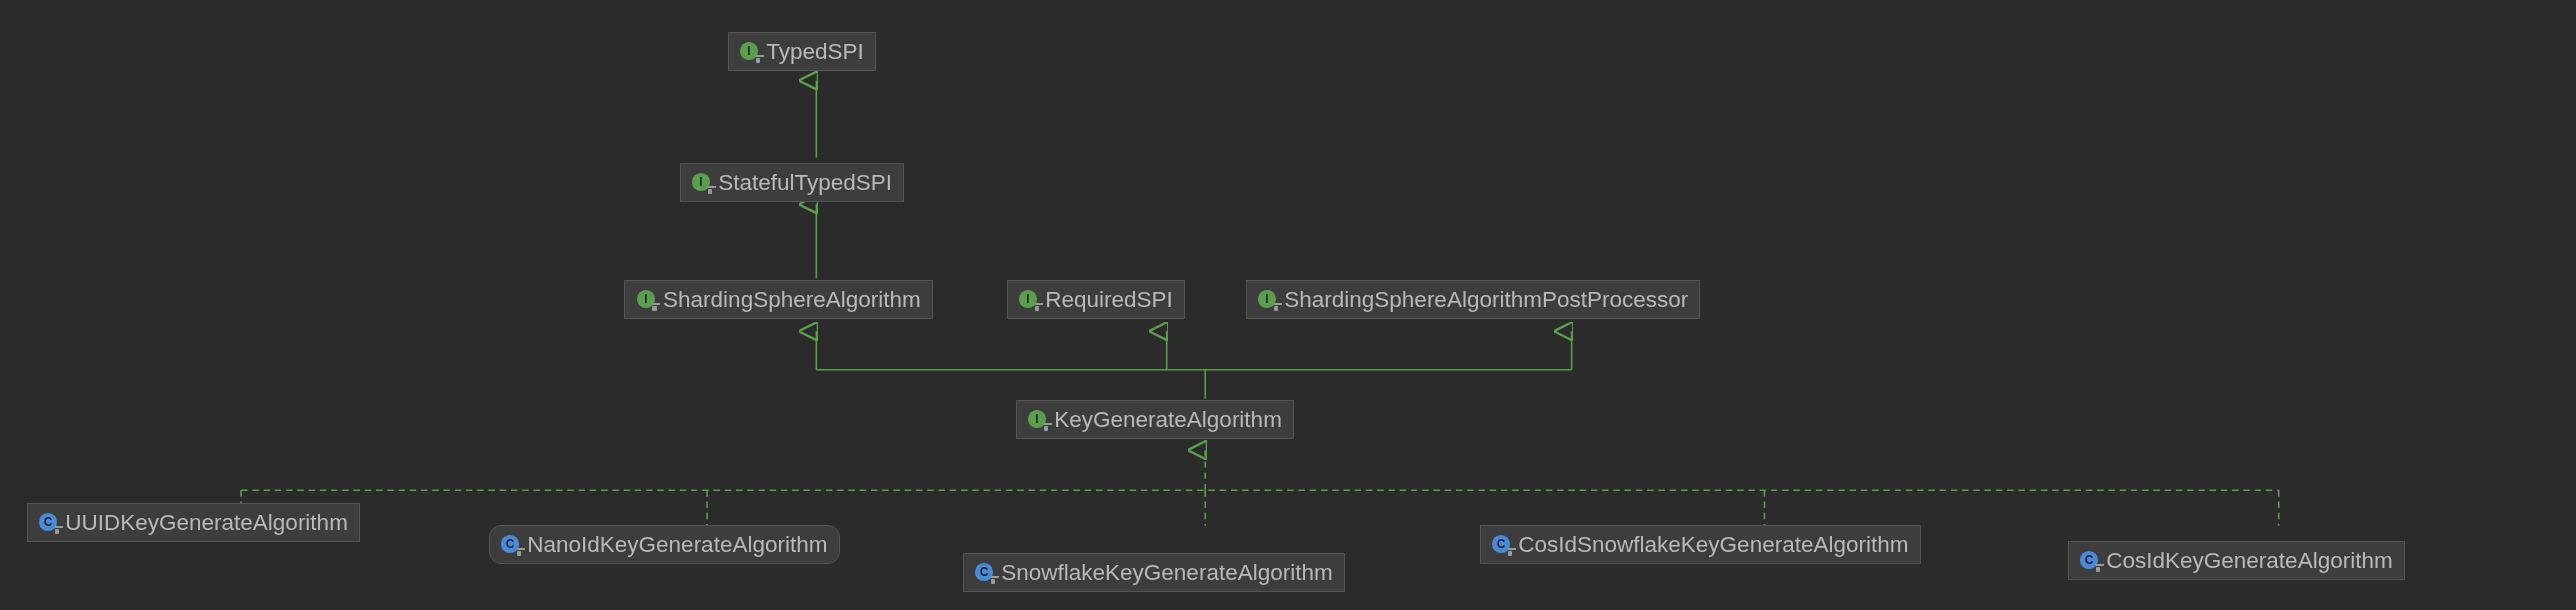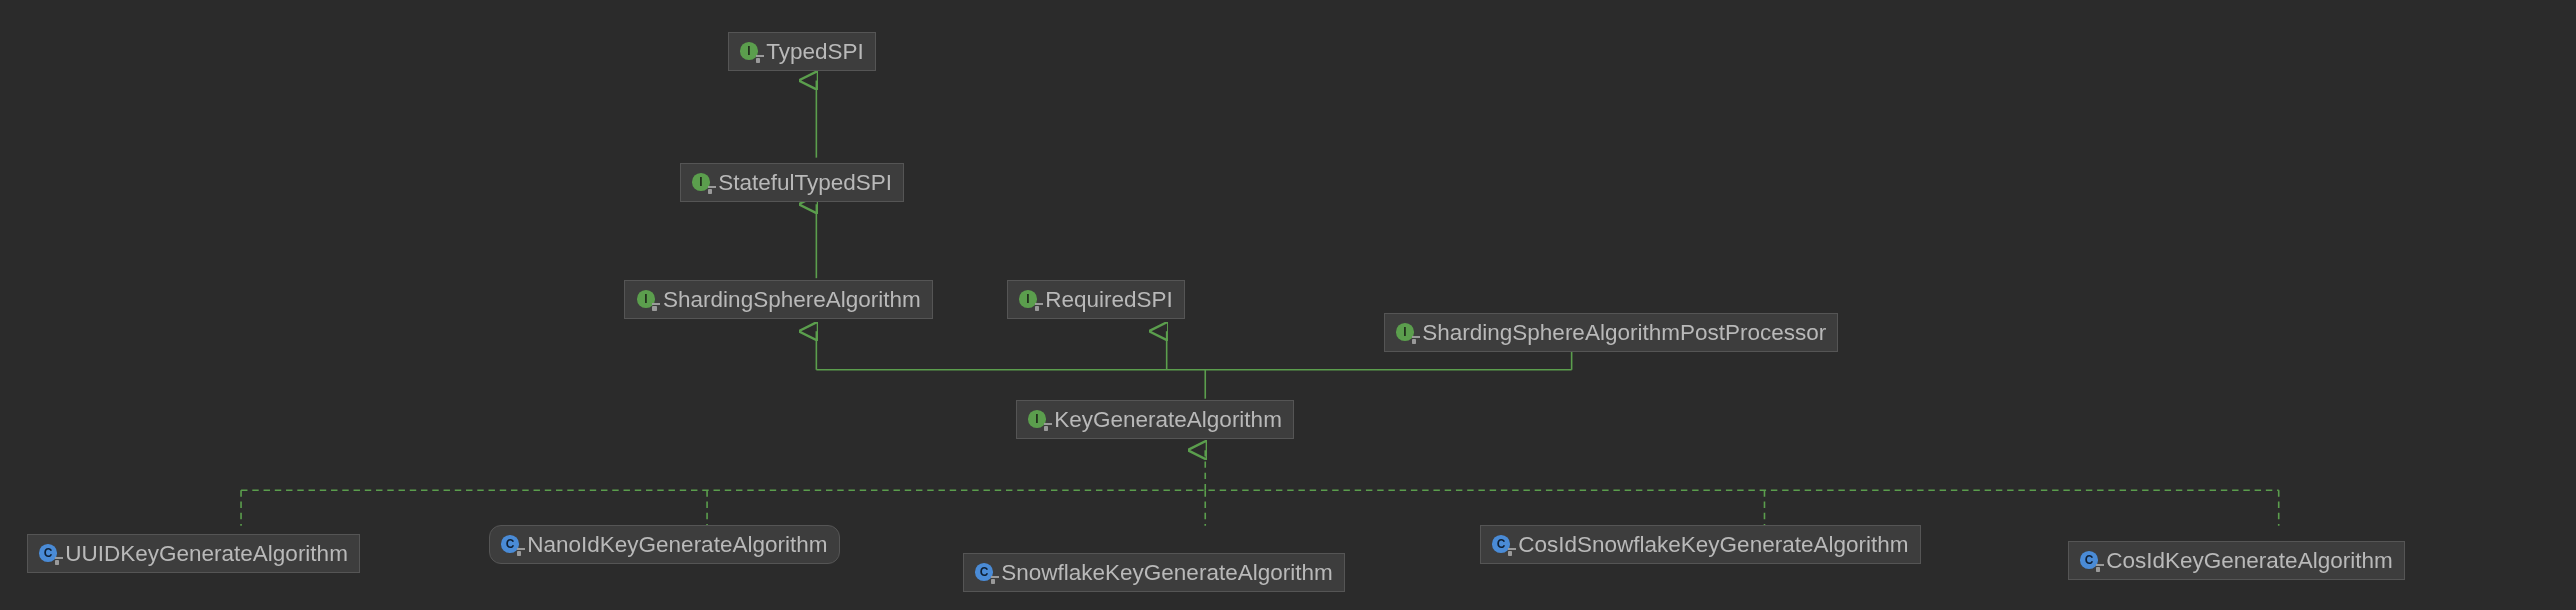--- a/index.html
+++ b/index.html
@@ -133,33 +133,33 @@
   <div class="node" style="left:624px; top:280px;padding-left:12px;">
     <span class="icon icon-interface"></span>
     <span class="subicon"></span>
     <span>ShardingSphereAlgorithm</span>
   </div>
   <div class="node" style="left:1000px; top:280px;margin-left:7px;">
     <span class="icon icon-interface"></span>
     <span class="subicon"></span>
     <span>RequiredSPI</span>
   </div>
-  <div class="node" style="left:1384px; top:280px;margin-top:33px;">
+  <div class="node" style="left:1246px; top:280px;">
     <span class="icon icon-interface"></span>
     <span class="subicon"></span>
     <span>ShardingSphereAlgorithmPostProcessor</span>
   </div>
 
   <div class="node" style="left:1016px; top:400px;align-items:center;">
     <span class="icon icon-interface"></span>
     <span class="subicon"></span>
     <span>KeyGenerateAlgorithm</span>
   </div>
 
-  <div class="node" style="left:27px; top:534px;text-align:center;">
+  <div class="node" style="left:27px; top:503px;text-align:center;">
     <span class="icon icon-class"></span>
     <span class="subicon"></span>
     <span>UUIDKeyGenerateAlgorithm</span>
   </div>
   <div class="node" style="left:489px; top:525px;border-radius:12px;">
     <span class="icon icon-class"></span>
     <span class="subicon"></span>
     <span>NanoIdKeyGenerateAlgorithm</span>
   </div>
   <div class="node" style="left:963px; top:525px;margin-top:28px;">

